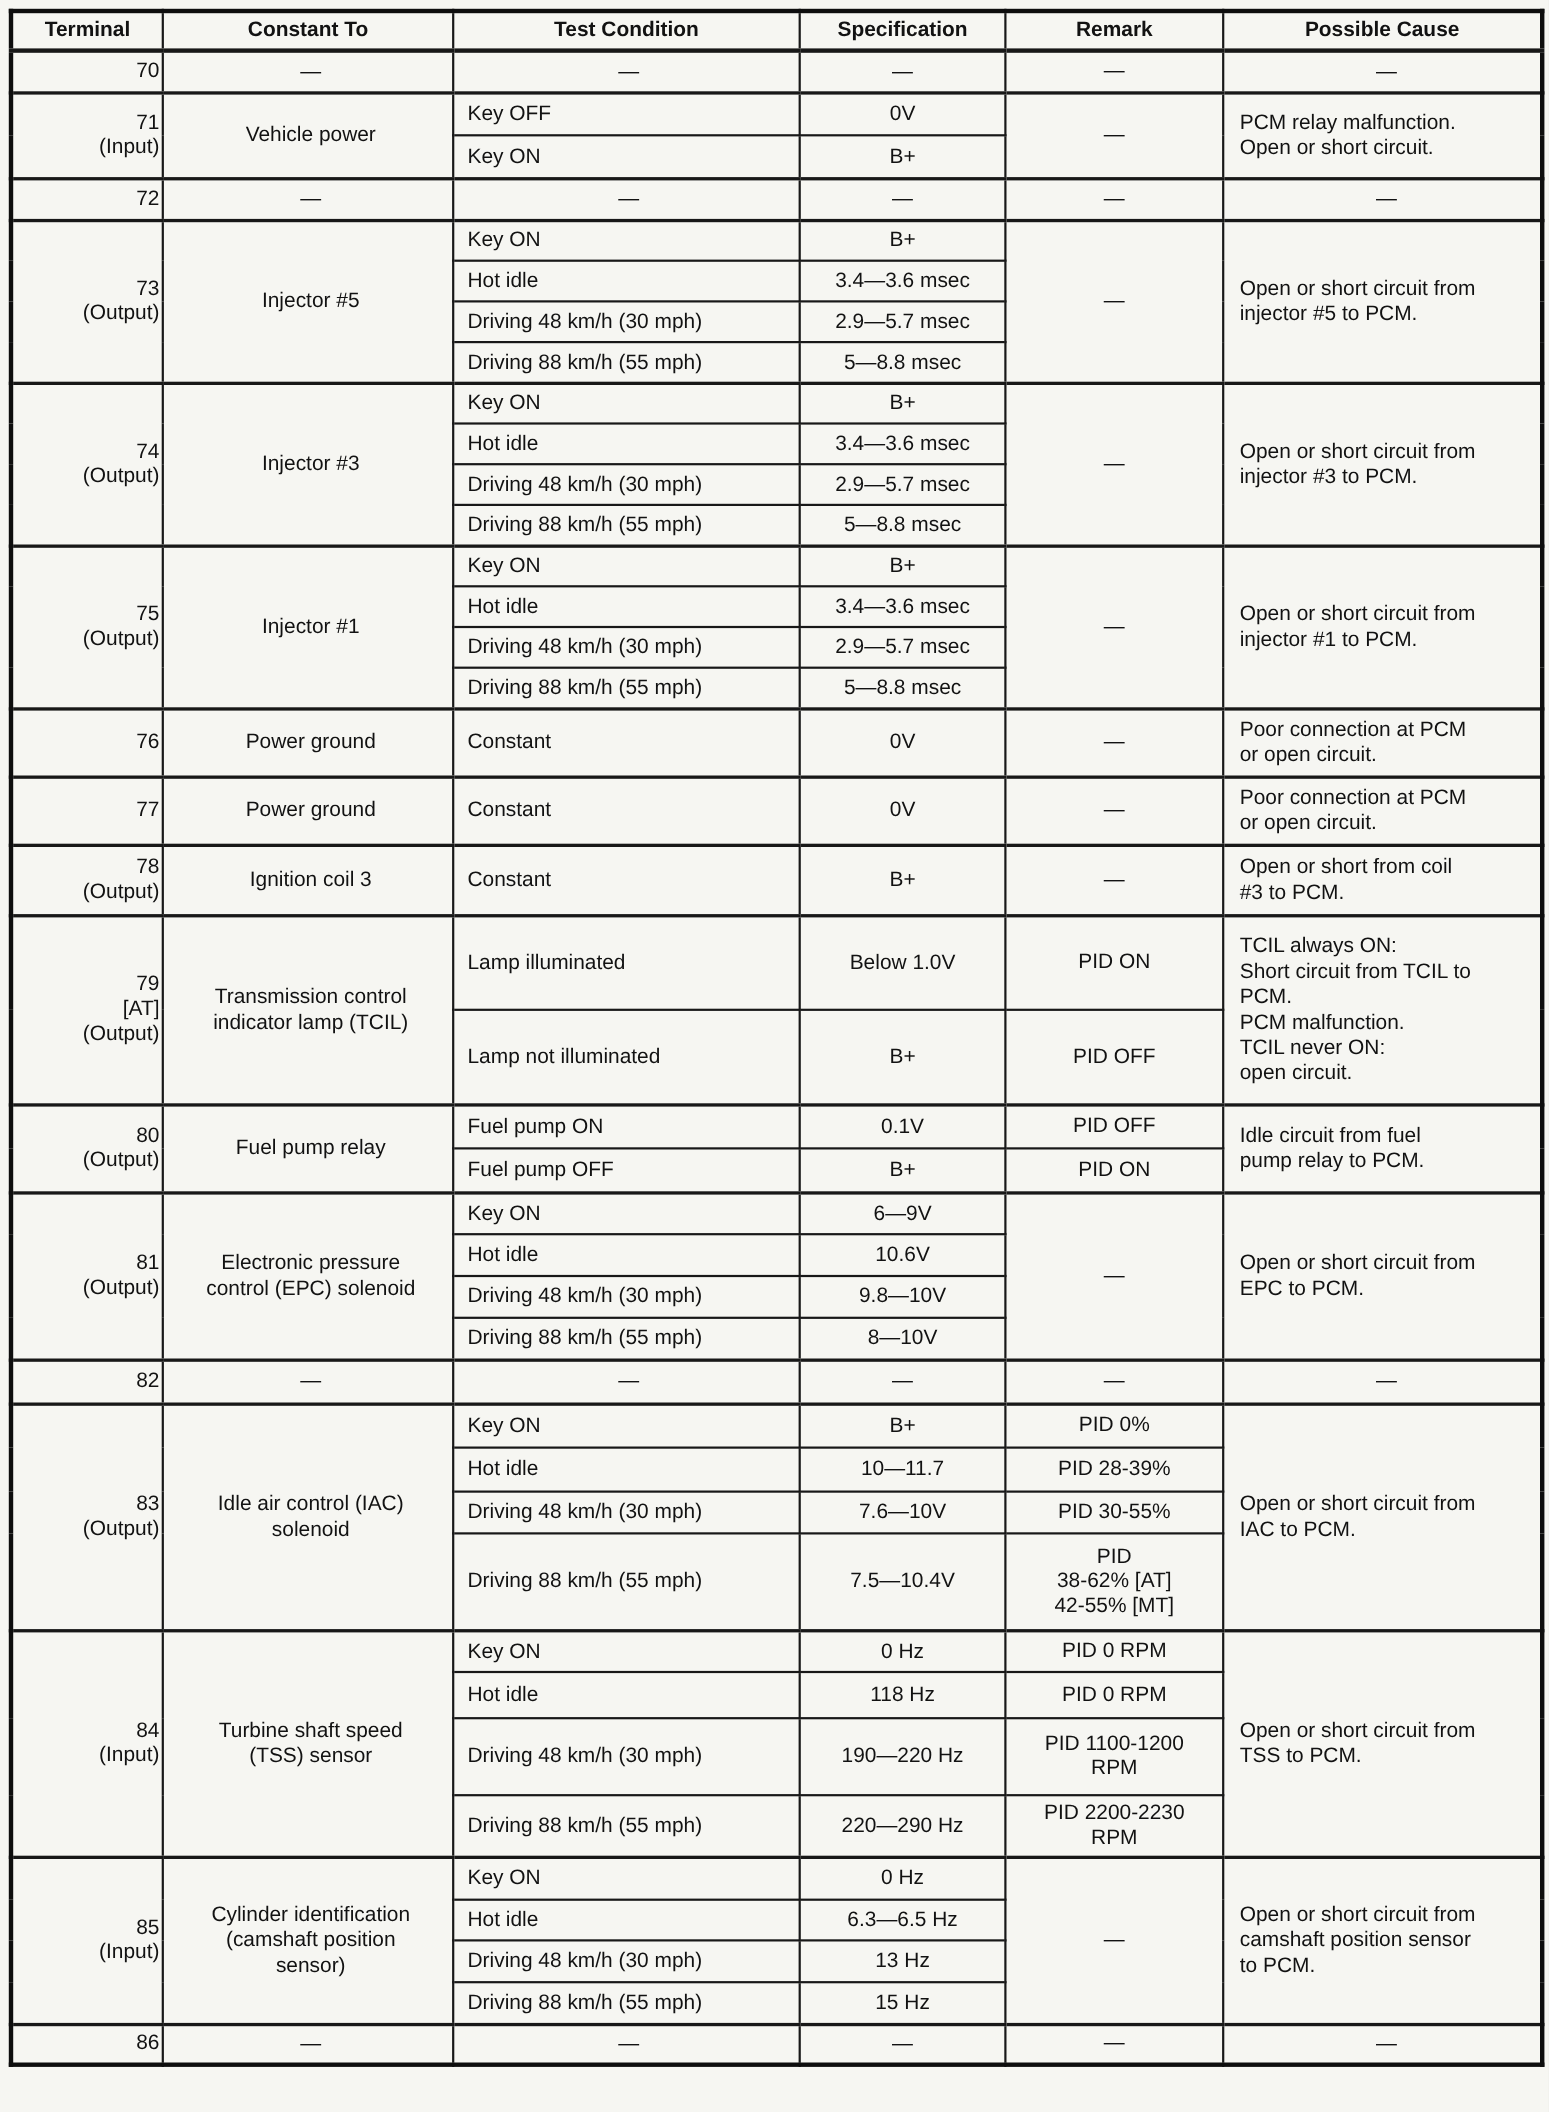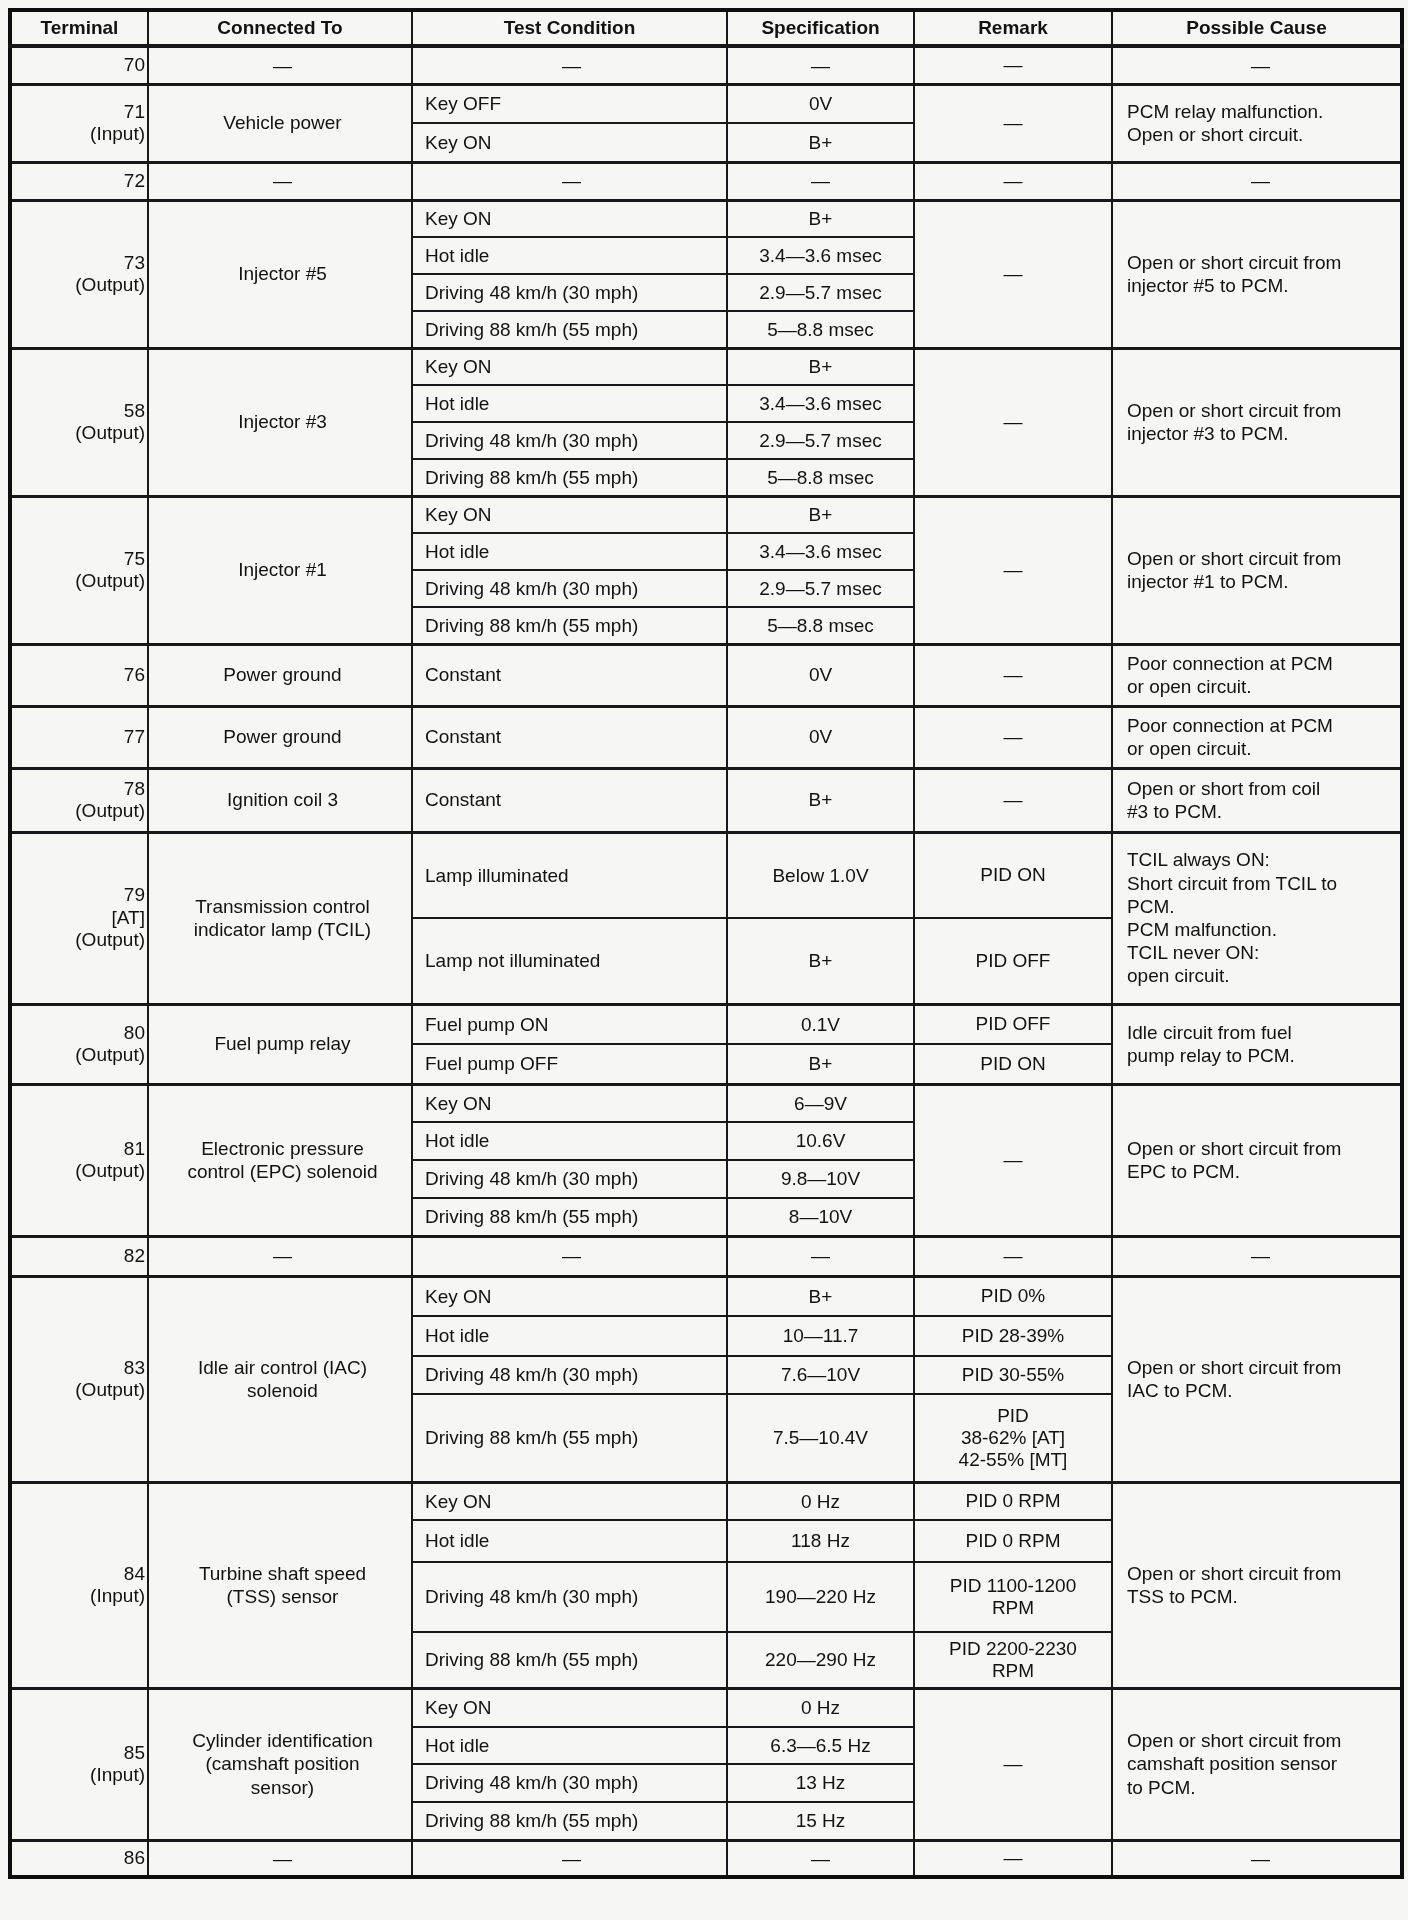--- a/index.html
+++ b/index.html
@@ -52,21 +52,21 @@
       <col style="width:138px">
         <col style="width:264px">
         <col style="width:315px">
       <col style="width:187px">
         <col style="width:198px">
         <col style="width:290px">
     </colgroup>
     <thead>
       <tr style="height:36px">
         <th>Terminal</th>
-        <th>Connected To</th>
+        <th>Constant To</th>
         <th>Test Condition</th>
         <th>Specification</th>
         <th>Remark</th>
         <th>Possible Cause</th>
       </tr>
     </thead>
     <tbody>
 
       <tr class="gs" style="height:38px">
         <td class="c-term">70</td>
@@ -118,21 +118,21 @@
       <tr style="height:37px">
         <td class="c-cond">Driving 48 km/h (30 mph)</td>
         <td class="c-spec">2.9—5.7 msec</td>
       </tr>
       <tr style="height:37px">
         <td class="c-cond">Driving 88 km/h (55 mph)</td>
         <td class="c-spec">5—8.8 msec</td>
       </tr>
 
       <tr class="gs" style="height:37px">
-        <td class="c-term" rowspan="4">58
+        <td class="c-term" rowspan="4">74
 (Output)</td>
         <td class="c-conn" rowspan="4">Injector #3</td>
         <td class="c-cond">Key ON</td>
         <td class="c-spec">B+</td>
         <td class="c-rem" rowspan="4">—</td>
         <td class="c-cause" rowspan="4">Open or short circuit from
 injector #3 to PCM.</td>
       </tr>
       <tr style="height:37px">
         <td class="c-cond">Hot idle</td>

